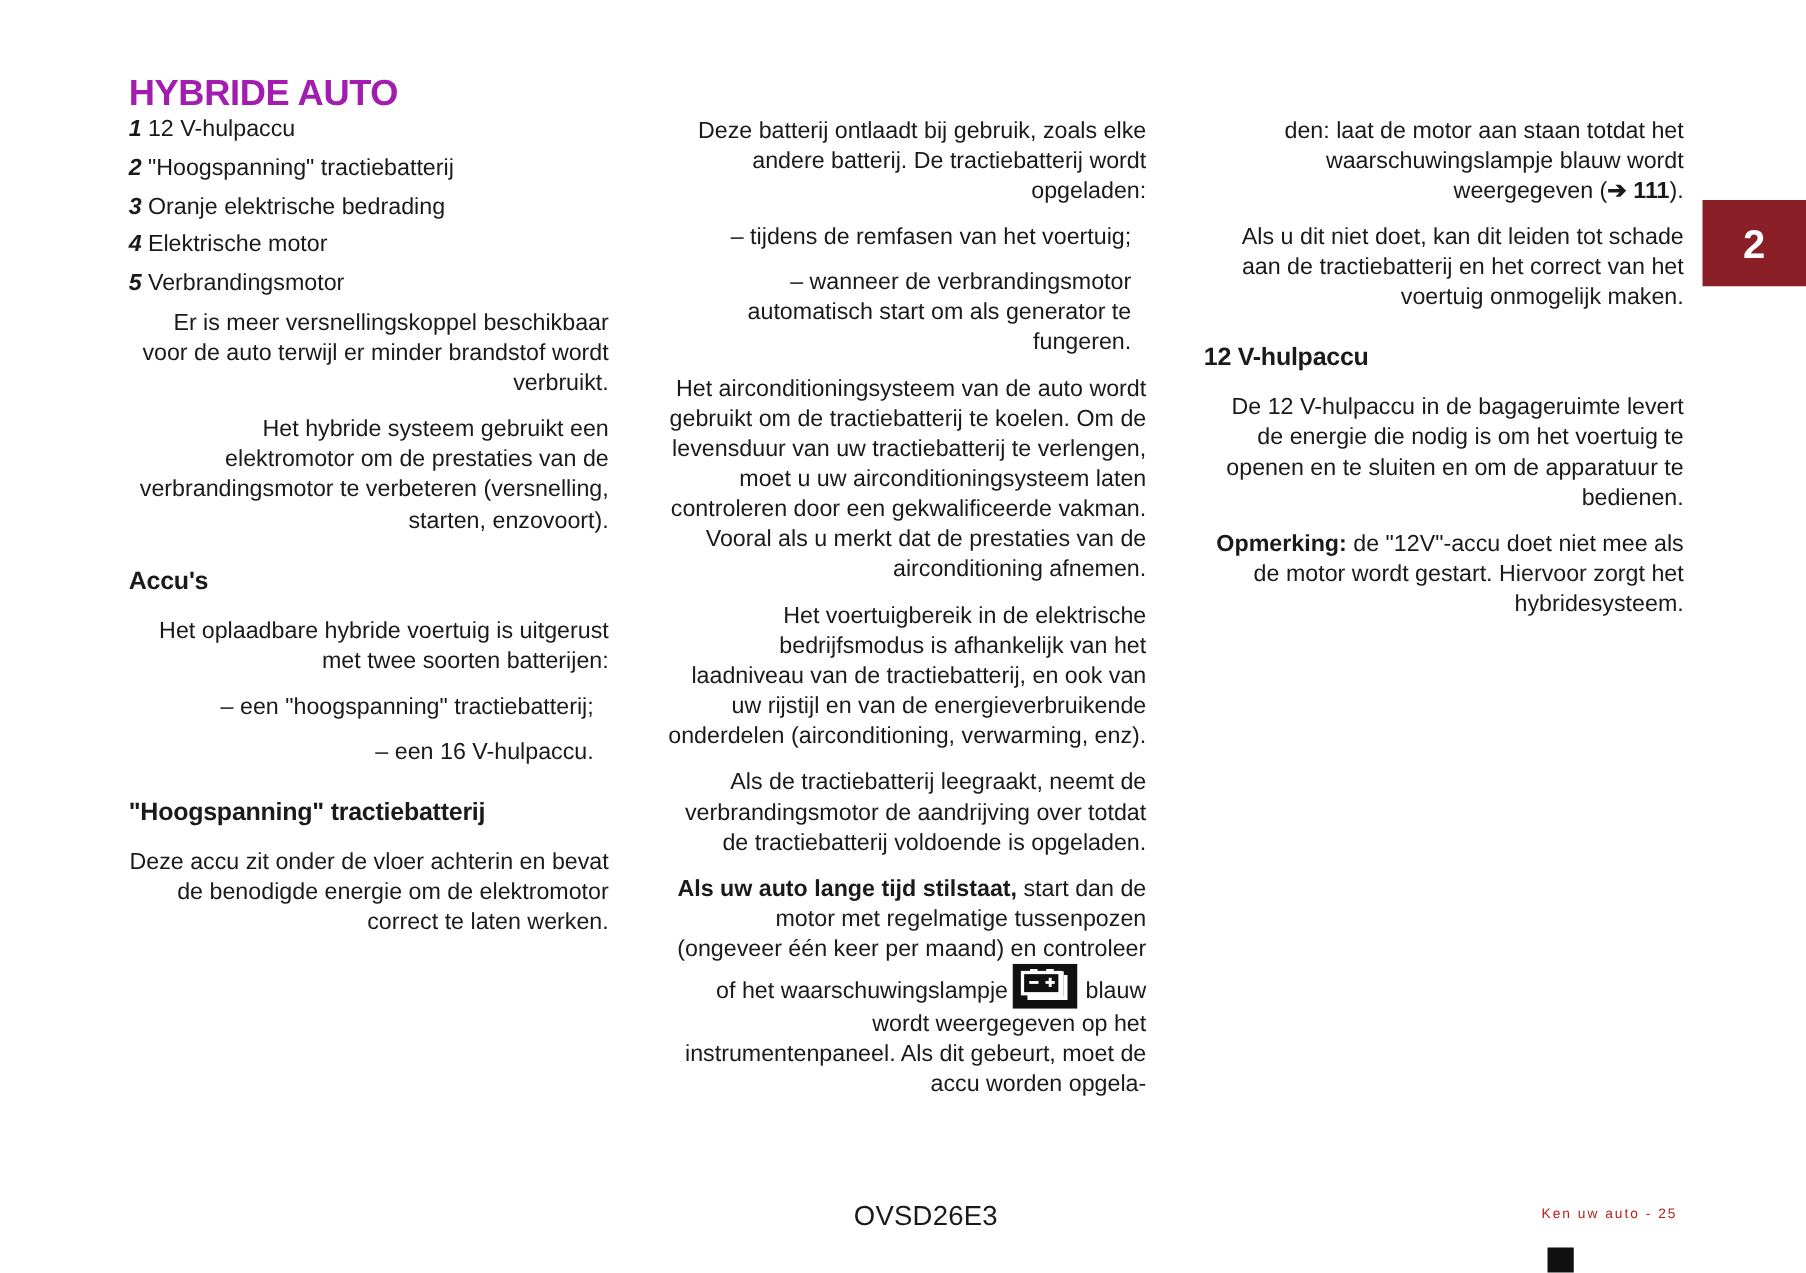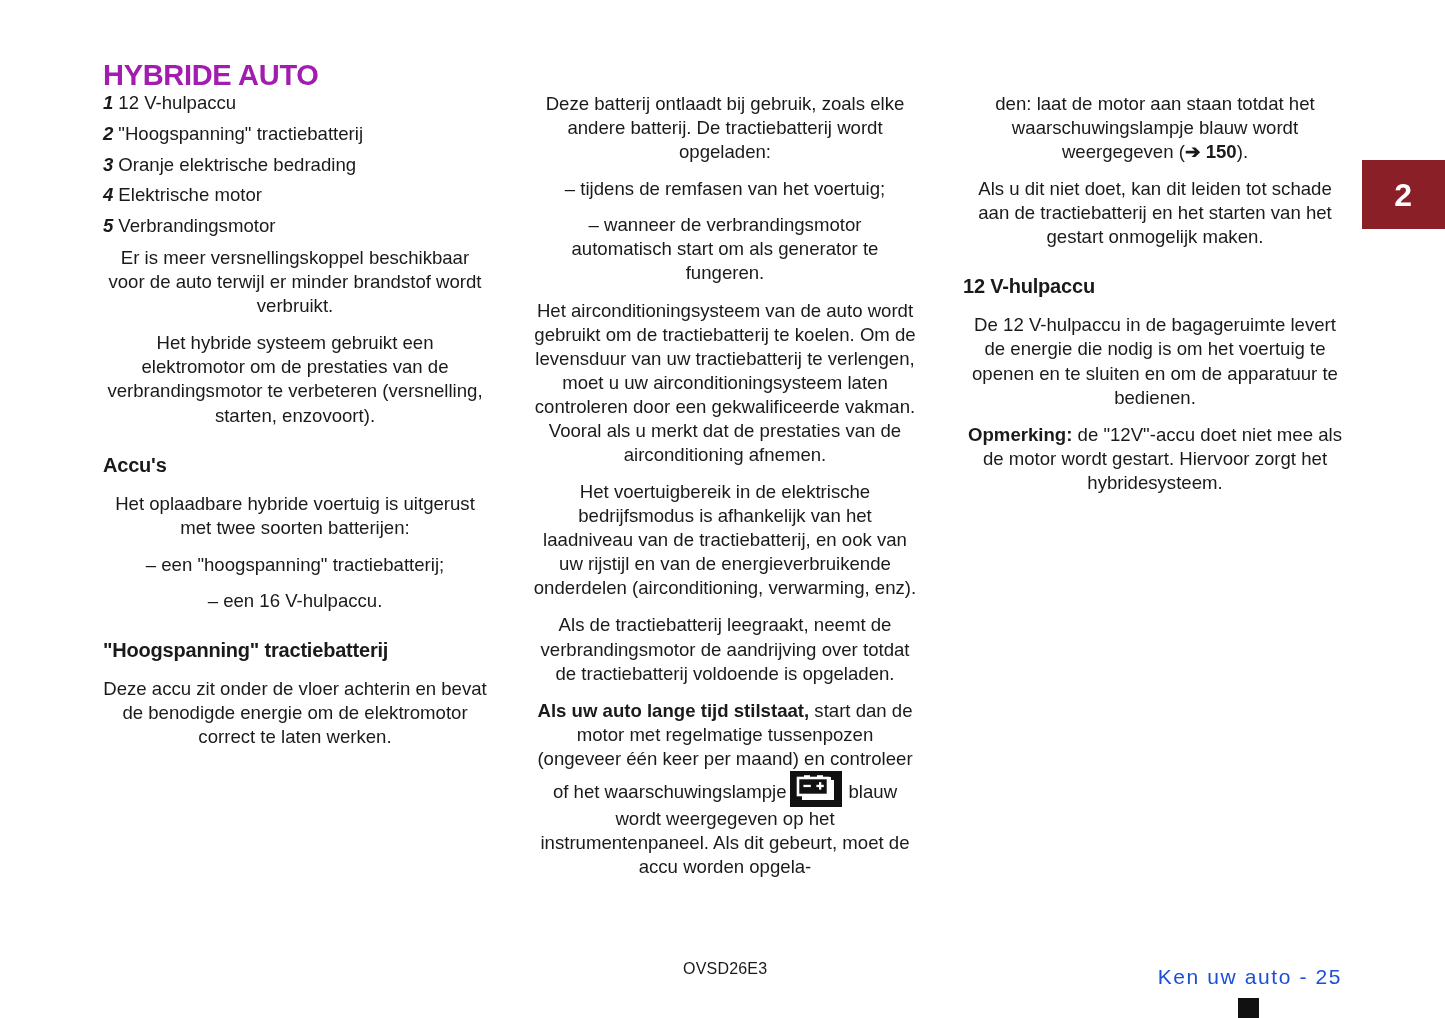--- a/index.html
+++ b/index.html
@@ -61,21 +61,21 @@
     width: 384px;
     font-size: 18.6px;
     line-height: 1.295;
   }
   .col-1 { left: 103px; }
   .col-2 { left: 533px; }
   .col-3 { left: 963px; }
 
   p {
     margin: 0 0 13px 0;
-    text-align: center;
+    text-align: right;
   }
 
   
   .legend { margin: 0 0 6px 0; padding: 0; list-style: none; }
   .legend li {
     margin: 0 0 8.5px 0;
     font-size: 18.6px;
     line-height: 1.2;
     white-space: nowrap;
   }
@@ -106,31 +106,31 @@
     height: 36px;
     margin: 0 6px 0 4px;
   }
   .icon-inline svg { display: block; }
 
   
   .fig-code {
     position: absolute;
     left: 683px;
     top: 960px;
-    font-size: 16px;
+    font-size: 22px;
     color: #1a1a1a;
     letter-spacing: 0.2px;
   }
   .footer-right {
     position: absolute;
     right: 103px;
     top: 965px;
-    font-size: 21px;
+    font-size: 11px;
     letter-spacing: 1.6px;
-    color: #1d4ed8;
+    color: #b91c1c;
     white-space: nowrap;
   }
   .footer-mark {
     position: absolute;
     left: 1238px;
     top: 998px;
     width: 21px;
     height: 25px;
     background: #111111;
   }
@@ -207,23 +207,23 @@
 
         <rect x="13.4" y="13.8" width="7.4" height="2.3" fill="#ffffff"></rect>
 
         <rect x="26.4" y="13.8" width="7.4" height="2.3" fill="#ffffff"></rect>
         <rect x="29" y="11.2" width="2.3" height="7.4" fill="#ffffff"></rect>
       </svg></span><span>blauw wordt weergegeven op het instrumentenpaneel. Als dit gebeurt, moet de accu worden opgela-</span></p>
   </div>
 
   <div class="col col-3">
 
-    <p><span>den: laat de motor aan staan totdat het waarschuwingslampje blauw wordt weergegeven (</span><span class="b">➔</span><span>&nbsp;</span><span class="b">150</span><span>).</span></p>
-
-    <p>Als u dit niet doet, kan dit leiden tot schade aan de tractiebatterij en het starten van het gestart onmogelijk maken.</p>
+    <p><span>den: laat de motor aan staan totdat het waarschuwingslampje blauw wordt weergegeven (</span><span class="b">➔</span><span>&nbsp;</span><span class="b">111</span><span>).</span></p>
+
+    <p>Als u dit niet doet, kan dit leiden tot schade aan de tractiebatterij en het correct van het voertuig onmogelijk maken.</p>
 
     <h2 class="section">12 V-hulpaccu</h2>
 
     <p>De 12 V-hulpaccu in de bagageruimte levert de energie die nodig is om het voertuig te openen en te sluiten en om de apparatuur te bedienen.</p>
 
     <p><span class="b">Opmerking:</span><span> de "12V"-accu doet niet mee als de motor wordt gestart. Hiervoor zorgt het hybridesysteem.</span></p>
   </div>
 
   <div class="fig-code">OVSD26E3</div>
   <div class="footer-right">Ken uw auto - 25</div>

